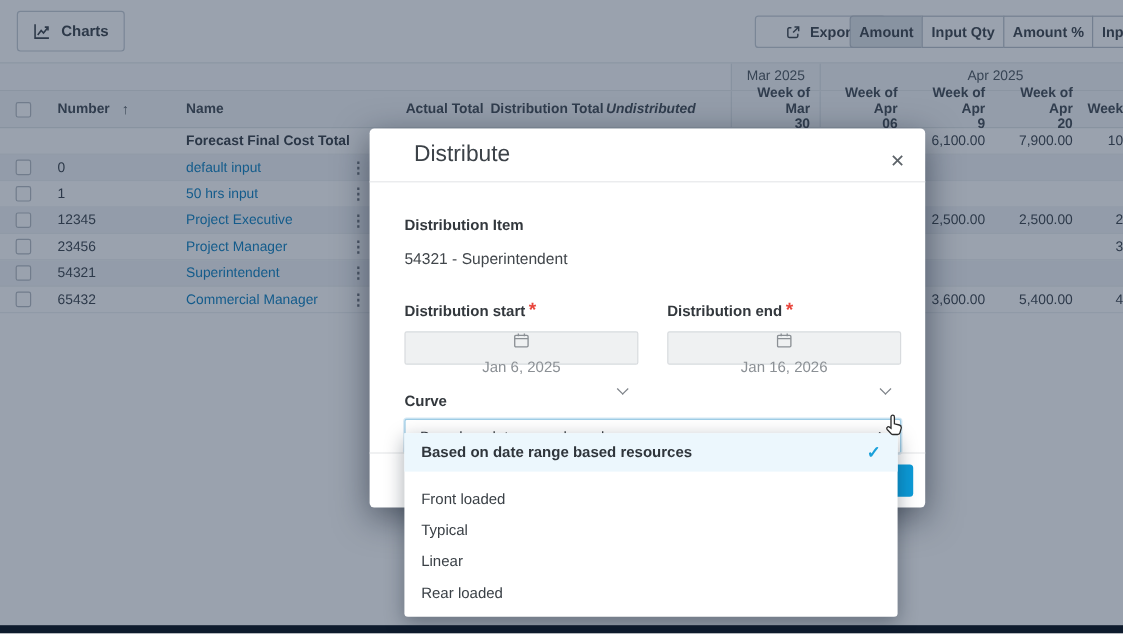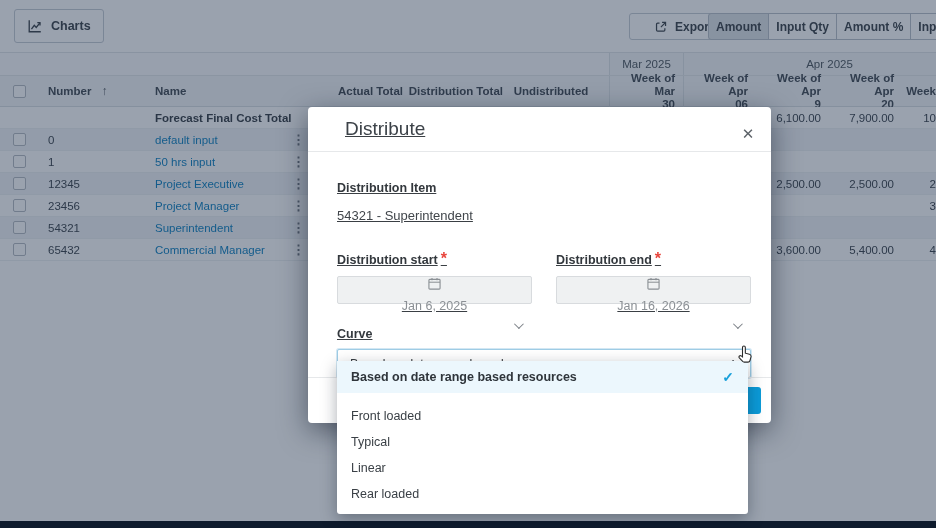--- a/index.html
+++ b/index.html
@@ -32,21 +32,21 @@
                 font-size:11.5px; font-weight:700; color:#3f4750; }
   .c-check { width:40px; padding-left:13px; flex:none; }
   .c-num { width:110px; padding-left:8px; flex:none; display:flex; align-items:center; gap:10px; }
   .c-name { width:160px; padding-left:5px; flex:none; position:relative; }
   .c-at { width:95px; text-align:right; padding-right:2px; flex:none; }
   .c-dt { width:100px; text-align:right; padding-right:2px; flex:none; }
   .c-ud { width:105px; text-align:right; padding-right:12px; flex:none; }
   .c-w { width:73px; text-align:right; padding-right:8px; flex:none; }
   .c-w.last { padding-right:39px; }
   .wk2 { display:flex; flex-direction:column; align-items:flex-end; justify-content:center; line-height:13px; height:31px; }
-  .thead-week .c-ud { border-right:1px solid #dde2e6; height:31px; display:flex; align-items:center; justify-content:center; }
+  .thead-week .c-ud { border-right:1px solid #dde2e6; height:31px; display:flex; align-items:center; justify-content:flex-start;font-style:italic; }
   .thead-week .wk-apr06 { border-left:1px solid #dde2e6; }
   .sort-arrow { font-size:12px; color:#555c63; font-weight:400; }
 
   
   .tbody { position:absolute; top:107px; left:0; width:975px; }
   .trow { display:flex; height:22px; align-items:center; border-bottom:1px solid #edf0f2;
           font-size:11.5px; color:#39414a; background:#fff; }
   .trow.alt { background:#f3f5f7; }
   .cb { width:13px; height:13px; border:1px solid #b4bac1; border-radius:2px; background:#fff; cursor:pointer; }
   .link { color:#0b7fc0; cursor:pointer; }
@@ -54,21 +54,21 @@
   .kebab { position:absolute; right:5px; top:50%; transform:translateY(-50%); color:#6f767d;
            font-size:13px; font-weight:700; cursor:pointer; line-height:10px; }
 
   .bottom-bar { position:absolute; left:0; right:0; top:521px; height:7px; background:#000a14; }
 
   
   .overlay { position:absolute; inset:0; background:rgba(30,49,76,0.45); z-index:5; }
 
   
   .modal { position:absolute; left:308px; top:107px; width:463px; height:316px; background:#fff;
-           border-radius:4px; box-shadow:0 8px 28px rgba(10,20,35,.5); z-index:10; color:#3a3f44;text-decoration:underline; }
+           border-radius:4px; box-shadow:0 8px 28px rgba(10,20,35,.5); z-index:10; color:#3a3f44; }
   .m-header { height:45px; border-bottom:1px solid #e6e8ea; display:flex; align-items:center; padding-left:37px; }
   .m-title { font-size:19px; color:#3c4248; }
   .m-close { position:absolute; top:12px; right:8px; width:30px; height:30px; display:flex; align-items:center;
              justify-content:center; font-size:15px; color:#5d6369; cursor:pointer; background:none; border:none; }
   .m-body { padding:0 20px 0 29px; position:relative; }
   .lbl { font-weight:700; font-size:12.5px; color:#33383d; }
   .req { color:#e8453c; margin-left:3px; font-weight:700; }
   .di-label { margin-top:29px; }
   .di-value { margin-top:13px; font-size:13px; color:#41464b; }
   .fields { display:flex; gap:24px; margin-top:27px;justify-content:center; }

